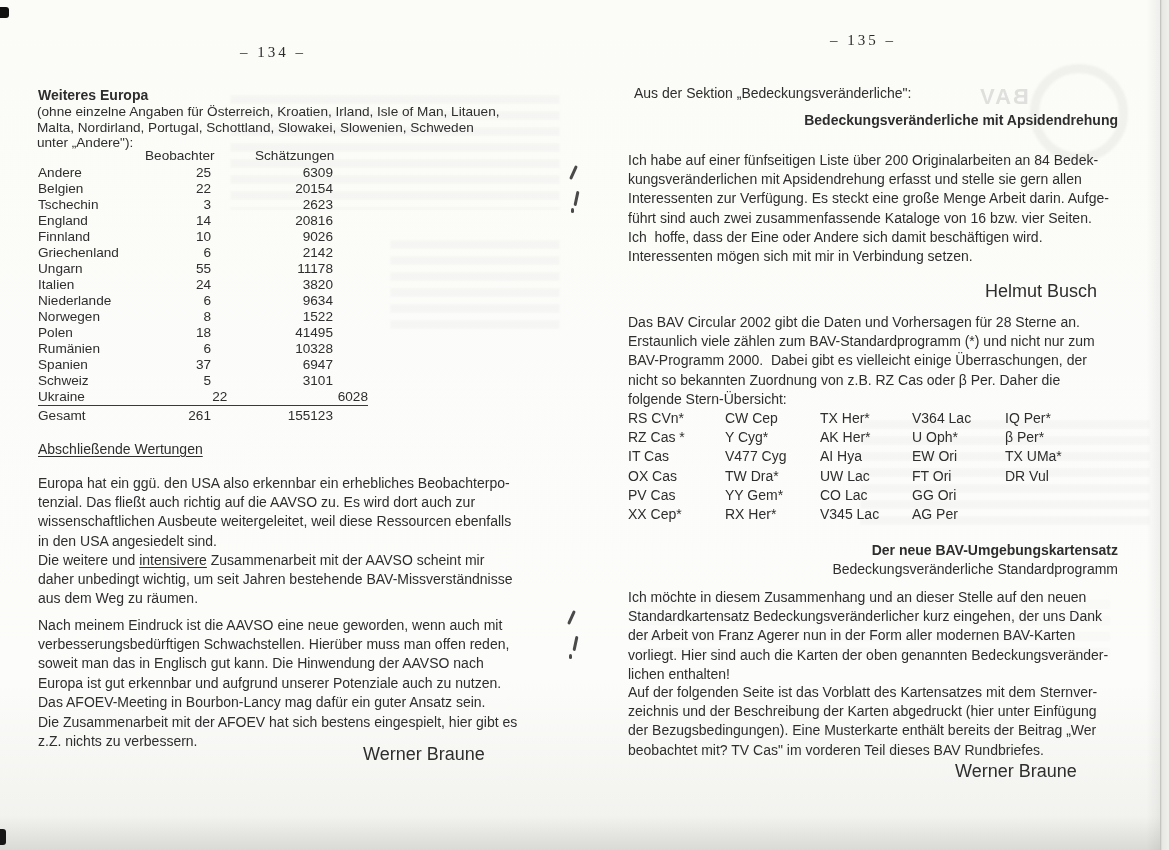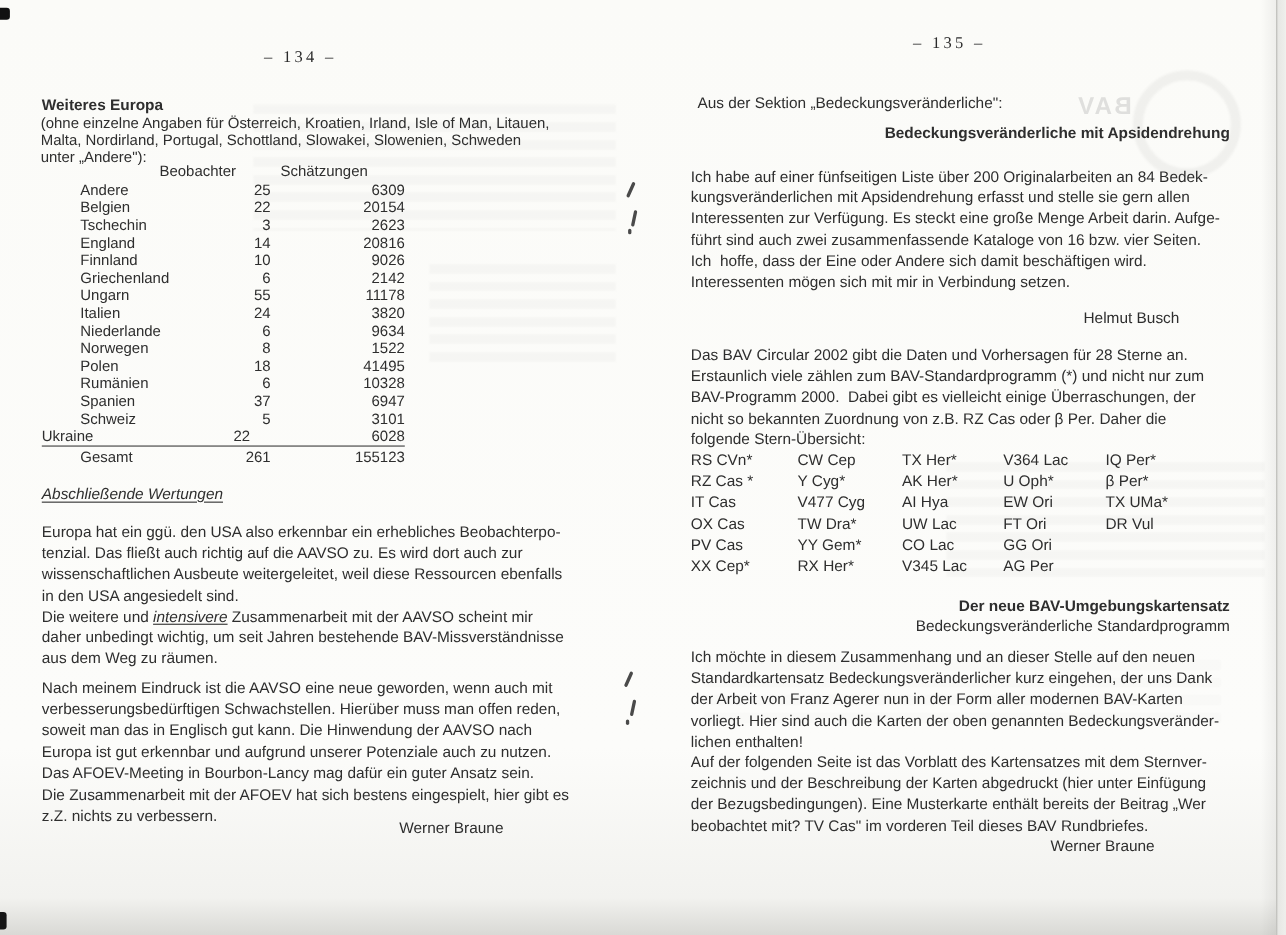--- a/index.html
+++ b/index.html
@@ -44,39 +44,39 @@
   }
   
   .page-num{
     position:absolute;font-family:"Liberation Serif", serif;
     font-size:15px;letter-spacing:3px;color:#2b2b2b;text-align:center;width:470px;
   }
   .block{position:absolute;font-size:14px;line-height:19.2px;white-space:pre-wrap;}
   .tight{font-size:13.6px;line-height:15.6px;}
   .bold{font-weight:bold;}
   .center{text-align:right;}
-  .u{text-decoration:underline;text-underline-offset:2px;font-style:italic;}
+  .u{text-decoration:underline;text-underline-offset:2px;}
   
   .ctable{position:absolute;left:38px;top:148px;width:330px;font-size:13.6px;}
   .ctable .thead{position:relative;height:17px;line-height:16px;}
   .ctable .th1{position:absolute;left:107px;}
   .ctable .th2{position:absolute;left:217px;}
-  .trow{display:flex;height:16px;line-height:16px;justify-content:flex-end;}
+  .trow{display:flex;height:16px;line-height:16px;}
   .trow .c1{width:130px;}
   .trow .c2{width:43px;text-align:right;}
   .trow .c3{width:122px;text-align:right;}
   .trow.last{border-bottom:1.5px solid #3a3a3a;gap:24px;}
   .trow.total{margin-top:2px;}
   
   .stars{
     position:absolute;left:628px;top:409px;width:470px;
     display:grid;grid-template-columns:97px 95px 92px 93px auto;
     font-size:14px;line-height:19.2px;
   }
-  .sig{position:absolute;font-size:14px;}
+  .sig{position:absolute;font-size:18px;}
 </style>
 </head>
 <body>
 
 <div class="paper"></div>
 
 <div class="stamp-circle"></div>
 <div class="stamp">BAV</div>
 <div class="bleed" style="left:230px;top:95px;width:330px;height:115px;"></div>
 <div class="bleed" style="left:390px;top:240px;width:170px;height:95px;"></div>

